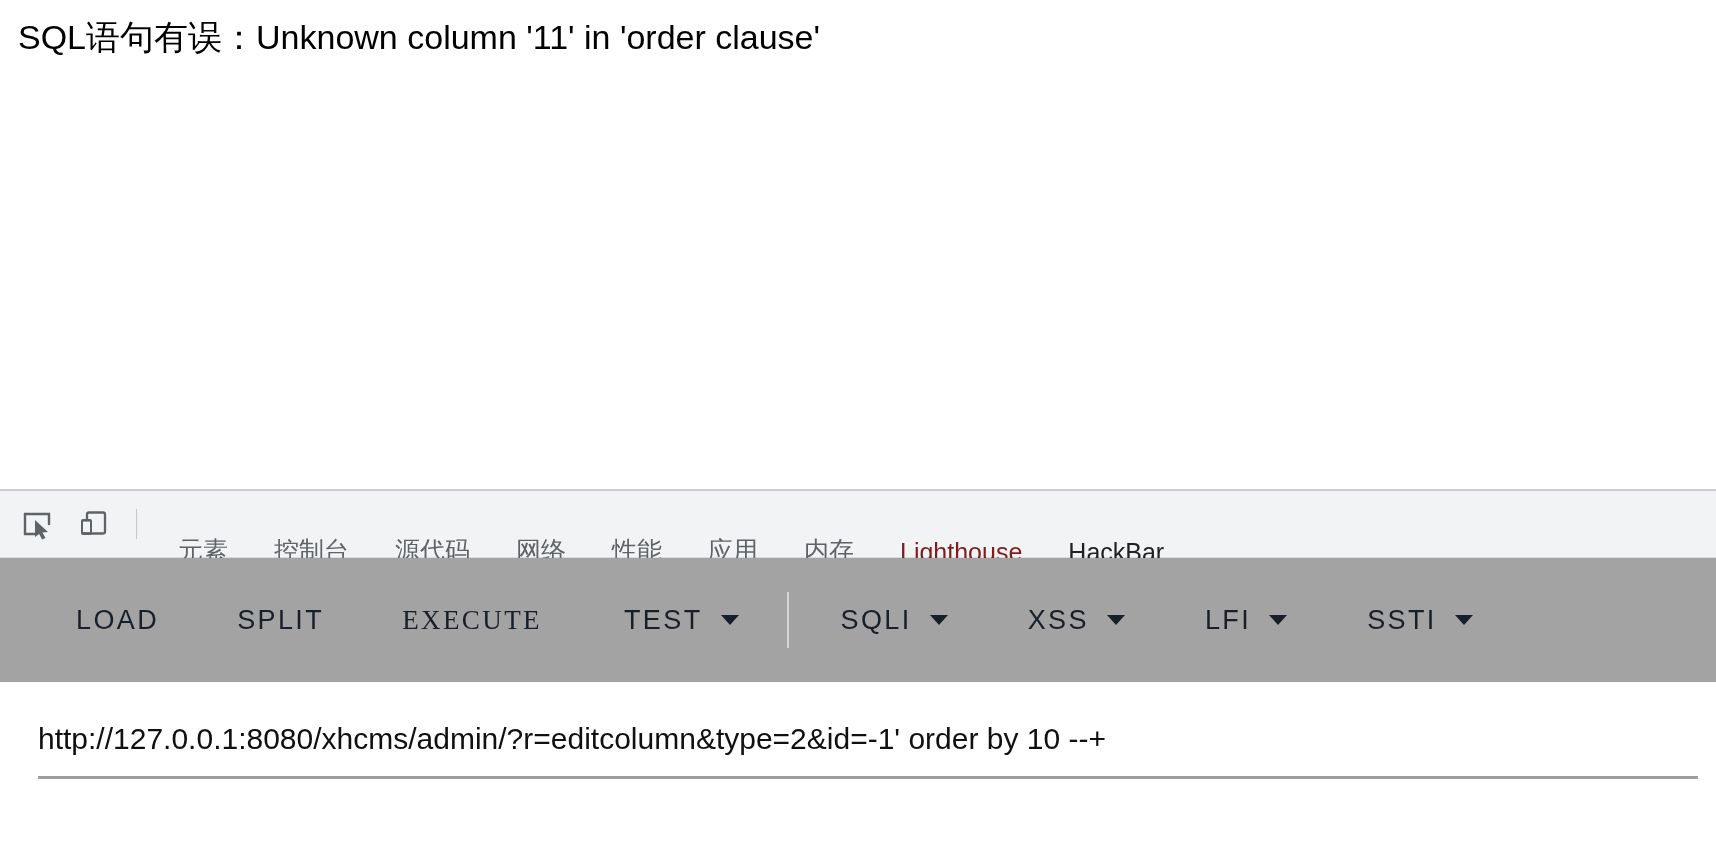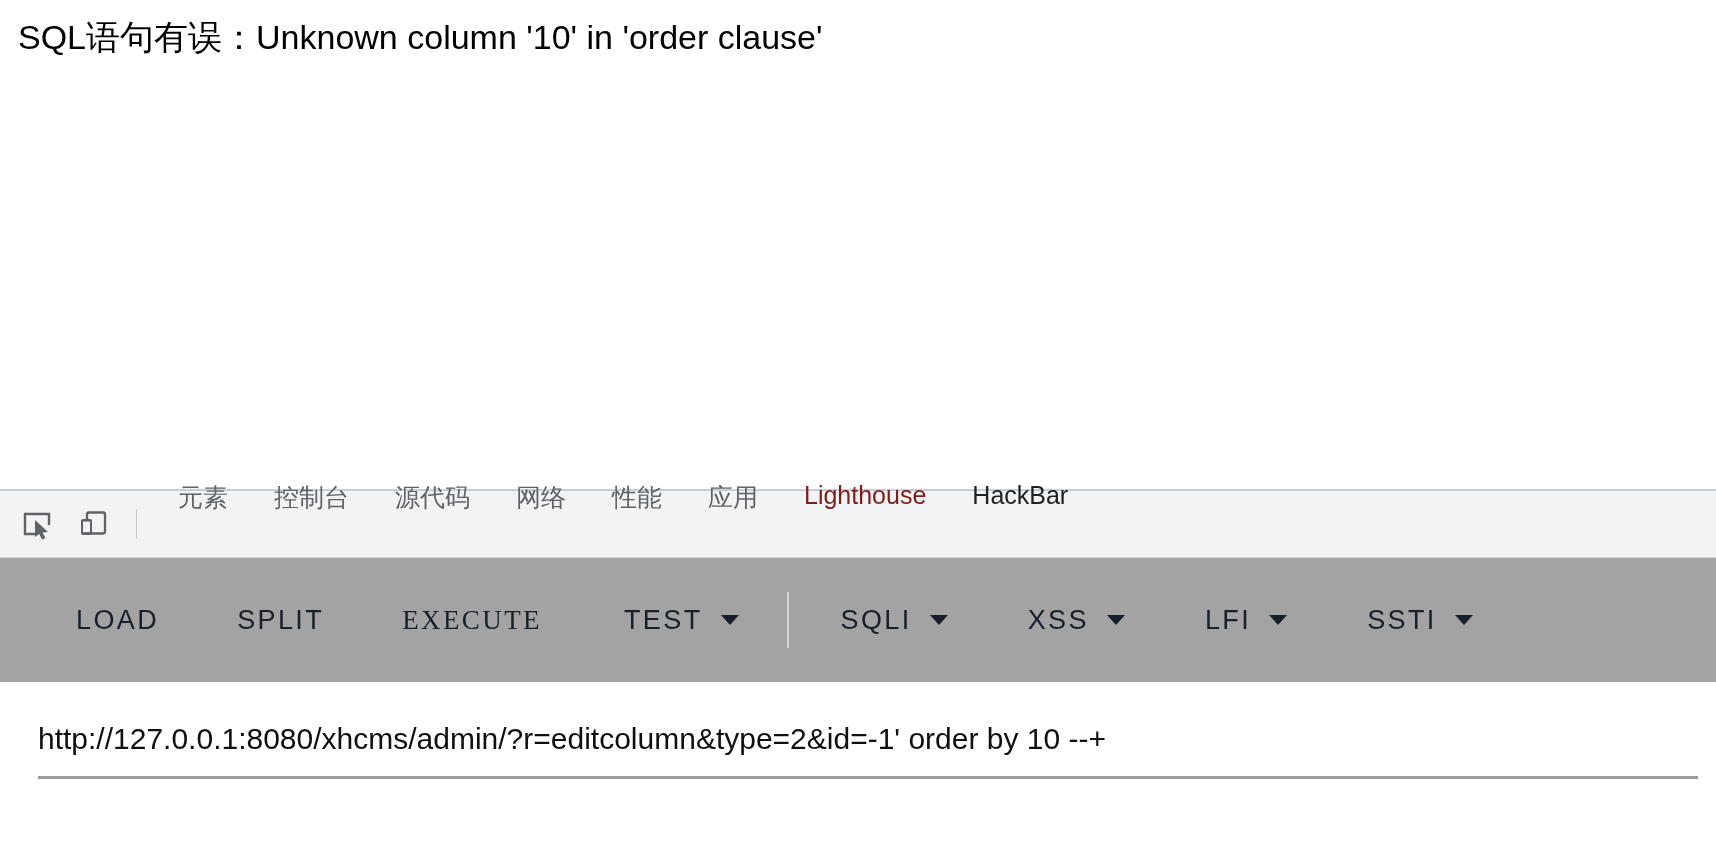--- a/index.html
+++ b/index.html
@@ -71,21 +71,21 @@
     width: 1px;
     height: 30px;
     background: #c6c9cc;
     margin: 0 18px 0 20px;
     flex: 0 0 auto;
   }
   .dt-tab {
     position: relative;
     height: 86px;
     display: flex;
-    align-items: flex-start;
+    align-items: flex-end;
     padding: 0 23px;
     font-size: 25px;
     color: #5f6368;
     white-space: nowrap;
     box-sizing: border-box;
     flex: 0 0 auto;
   }
   .dt-tab.inactive-dim { color: #7f1d1d; }
   .dt-tab.selected {
     color: #202124;
@@ -180,21 +180,21 @@
     color: #101010;
     padding: 0 0 14px 0;
     font-family: "Liberation Sans", "DejaVu Sans", sans-serif;
     box-sizing: border-box;
   }
 </style>
 </head>
 <body>
 
 <div id="page-viewport">
-  <div id="sql-error-text">SQL语句有误：Unknown column '10' in 'order clause'</div>
+  <div id="sql-error-text">SQL语句有误：Unknown column '11' in 'order clause'</div>
 </div>
 
 <div id="devtools">
 
   <div id="devtools-tabbar">
 
     <div class="tool-icon-btn" id="inspect-btn">
       <svg width="32" height="32" viewBox="0 0 32 32" aria-hidden="true">
         <path d="M4 6 H28 V16" fill="none" stroke="#5f6368" stroke-width="2.4" stroke-linecap="round"></path>
         <path d="M4 6 V26 H14" fill="none" stroke="#5f6368" stroke-width="2.4" stroke-linecap="round"></path>
@@ -223,20 +223,23 @@
       </div>
     <div class="dt-tab">
         <span>网络</span>
       </div>
     <div class="dt-tab">
         <span>性能</span>
       </div>
     <div class="dt-tab">
         <span>应用</span>
       </div>
+    <div class="dt-tab">
+        <span>内存</span>
+      </div>
     <div class="dt-tab inactive-dim">
         <span>Lighthouse</span>
       </div>
     <div class="dt-tab selected">
         <span>HackBar</span>
       </div>
   </div>
 
   <div id="hackbar-toolbar">
 

